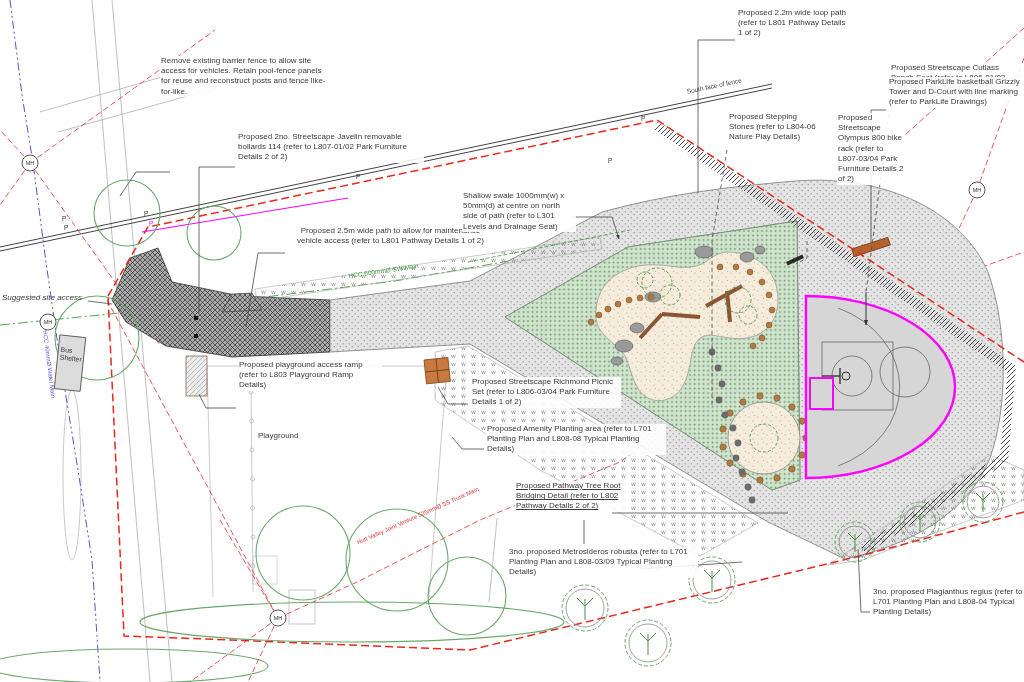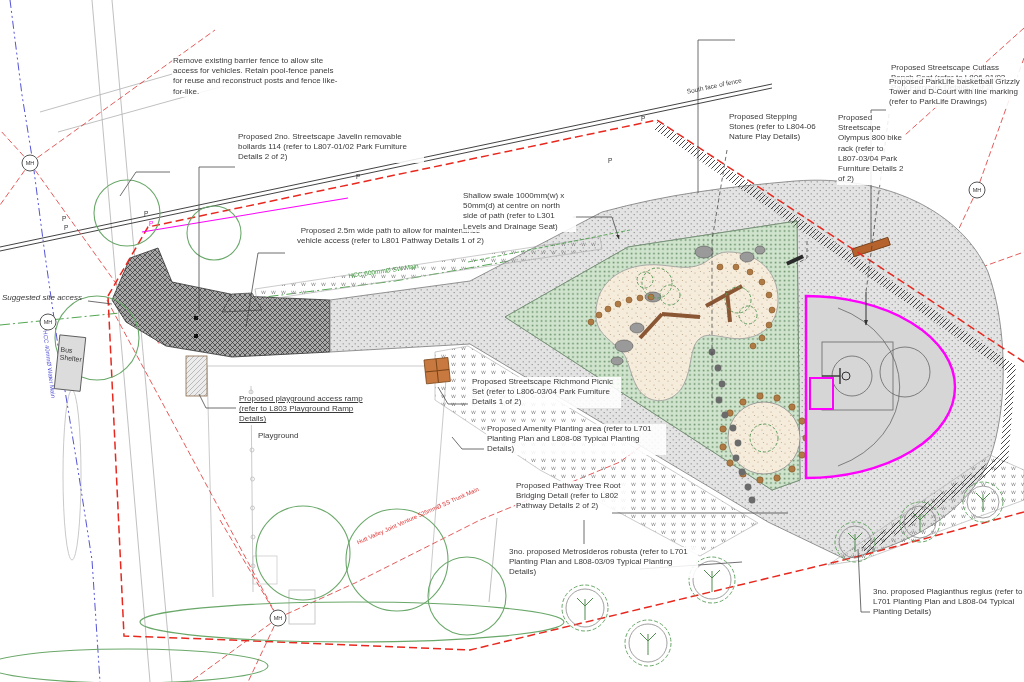--- a/index.html
+++ b/index.html
@@ -319,34 +319,35 @@
     <text x="62" y="221">P</text>
     <text x="64" y="230">P</text>
     <text x="144" y="216">P</text>
     <text x="356" y="179">P</text>
     <text x="608" y="163">P</text>
     <text x="641" y="121">P</text>
     <text x="149" y="226" fill="#ff00ff">P</text>
   </g>
 </svg>
 
-<div class="ann" style="left:172px;top:56px;width:168px;">Remove existing barrier fence to allow site access for vehicles. Retain pool-fence panels for reuse and reconstruct posts and fence like-for-like.</div>
+<div class="ann" style="left:160px;top:56px;width:168px;">Remove existing barrier fence to allow site access for vehicles. Retain pool-fence panels for reuse and reconstruct posts and fence like-for-like.</div>
 <div class="ann" style="left:237px;top:132px;width:185px;">Proposed 2no. Streetscape Javelin removable bollards 114 (refer to L807-01/02 Park Furniture Details 2 of 2)</div>
 <div class="ann" style="left:287px;top:226px;width:205px;text-align:center;">Proposed 2.5m wide path to allow for maintenance vehicle access (refer to L801 Pathway Details 1 of 2)</div>
 <div class="ann" style="left:462px;top:191px;width:112px;">Shallow swale 1000mm(w) x 50mm(d) at centre on north side of path (refer to L301 Levels and Drainage Seat)</div>
+<div class="ann" style="left:737px;top:8px;width:110px;">Proposed 2.2m wide loop path (refer to L801 Pathway Details 1 of 2)</div>
 <div class="ann" style="left:728px;top:112px;width:88px;">Proposed Stepping Stones (refer to L804-06 Nature Play Details)</div>
 <div class="ann" style="left:805px;top:113px;width:66px;margin-left:32px;">Proposed Streetscape Olympus 800 bike rack (refer to L807-03/04 Park Furniture Details 2 of 2)</div>
 <div class="ann" style="left:890px;top:27px;width:132px;margin-top:36px;">Proposed Streetscape Cutlass Bench Seat (refer to L806-01/02 Park Furniture Details 1 of 2)</div>
 <div class="ann" style="left:888px;top:77px;width:142px;">Proposed ParkLife basketball Grizzly Tower and D-Court with line marking (refer to ParkLife Drawings)</div>
 <div class="ann" style="left:471px;top:377px;width:148px;">Proposed Streetscape Richmond Picnic Set (refer to L806-03/04 Park Furniture Details 1 of 2)</div>
 <div class="ann" style="left:486px;top:424px;width:178px;">Proposed Amenity Planting area (refer to L701 Planting Plan and L808-08 Typical Planting Details)</div>
-<div class="ann" style="left:515px;top:481px;width:112px;">Proposed Pathway Tree Root Bridging Detail (refer to L802 Pathway Details 2 of 2)</div>
+<div class="ann" style="left:515px;top:481px;width:112px;text-decoration:underline;">Proposed Pathway Tree Root Bridging Detail (refer to L802 Pathway Details 2 of 2)</div>
 <div class="ann" style="left:508px;top:547px;width:188px;">3no. proposed Metrosideros robusta (refer to L701 Planting Plan and L808-03/09 Typical Planting Details)</div>
 <div class="ann" style="left:872px;top:587px;width:152px;">3no. proposed Plagianthus regius (refer to L701 Planting Plan and L808-04 Typical Planting Details)</div>
-<div class="ann" style="left:238px;top:394px;width:142px;text-decoration:underline;">Proposed playground access ramp (refer to L803 Playground Ramp Details)</div>
+<div class="ann" style="left:238px;top:360px;width:142px;">Proposed playground access ramp (refer to L803 Playground Ramp Details)</div>
 <div class="lbl" style="left:2px;top:293px;font-style:italic;">Suggested site access</div>
 
 <div class="lbl" style="left:226px;top:431px;padding-left:32px;">Playground</div>
 <div class="lbl" style="left:60px;top:347px;width:26px;white-space:normal;font-size:7px;transform:rotate(6deg);">Bus Shelter</div>
 <div class="linelbl" style="left:686px;top:88px;color:#444;transform:rotate(-12deg);">South face of fence</div>
 <div class="linelbl" style="left:348px;top:272px;color:#3d9b3d;transform:rotate(-8deg);">HCC 600mmØ SW Main</div>
 <div class="linelbl" style="left:48px;top:330px;color:#5454d6;font-size:6px;transform:rotate(83deg);">HCC 40mmØ Water Main</div>
 <div class="linelbl" style="left:356px;top:540px;color:#e03131;font-size:6px;transform:rotate(-24deg);">Hutt Valley Joint Venture 525mmØ SS Trunk Main</div>
 
 </div>

